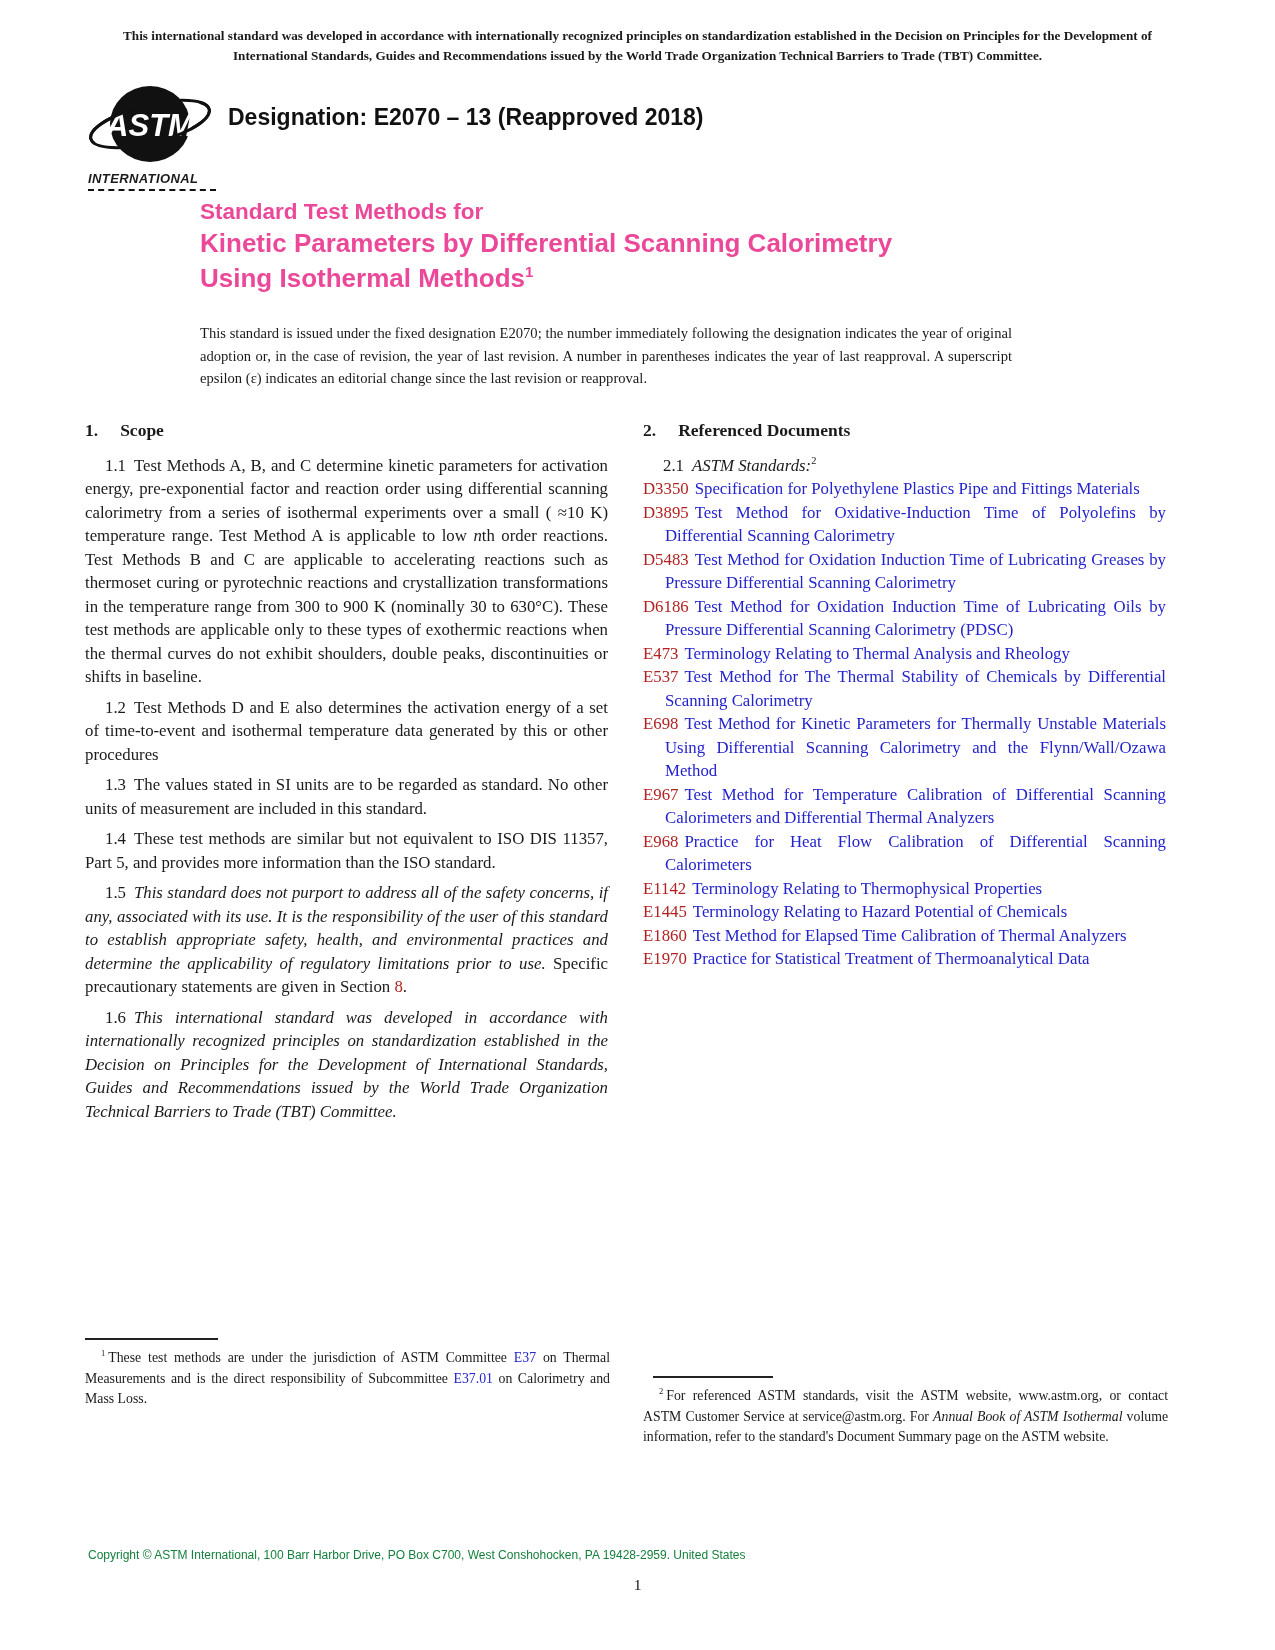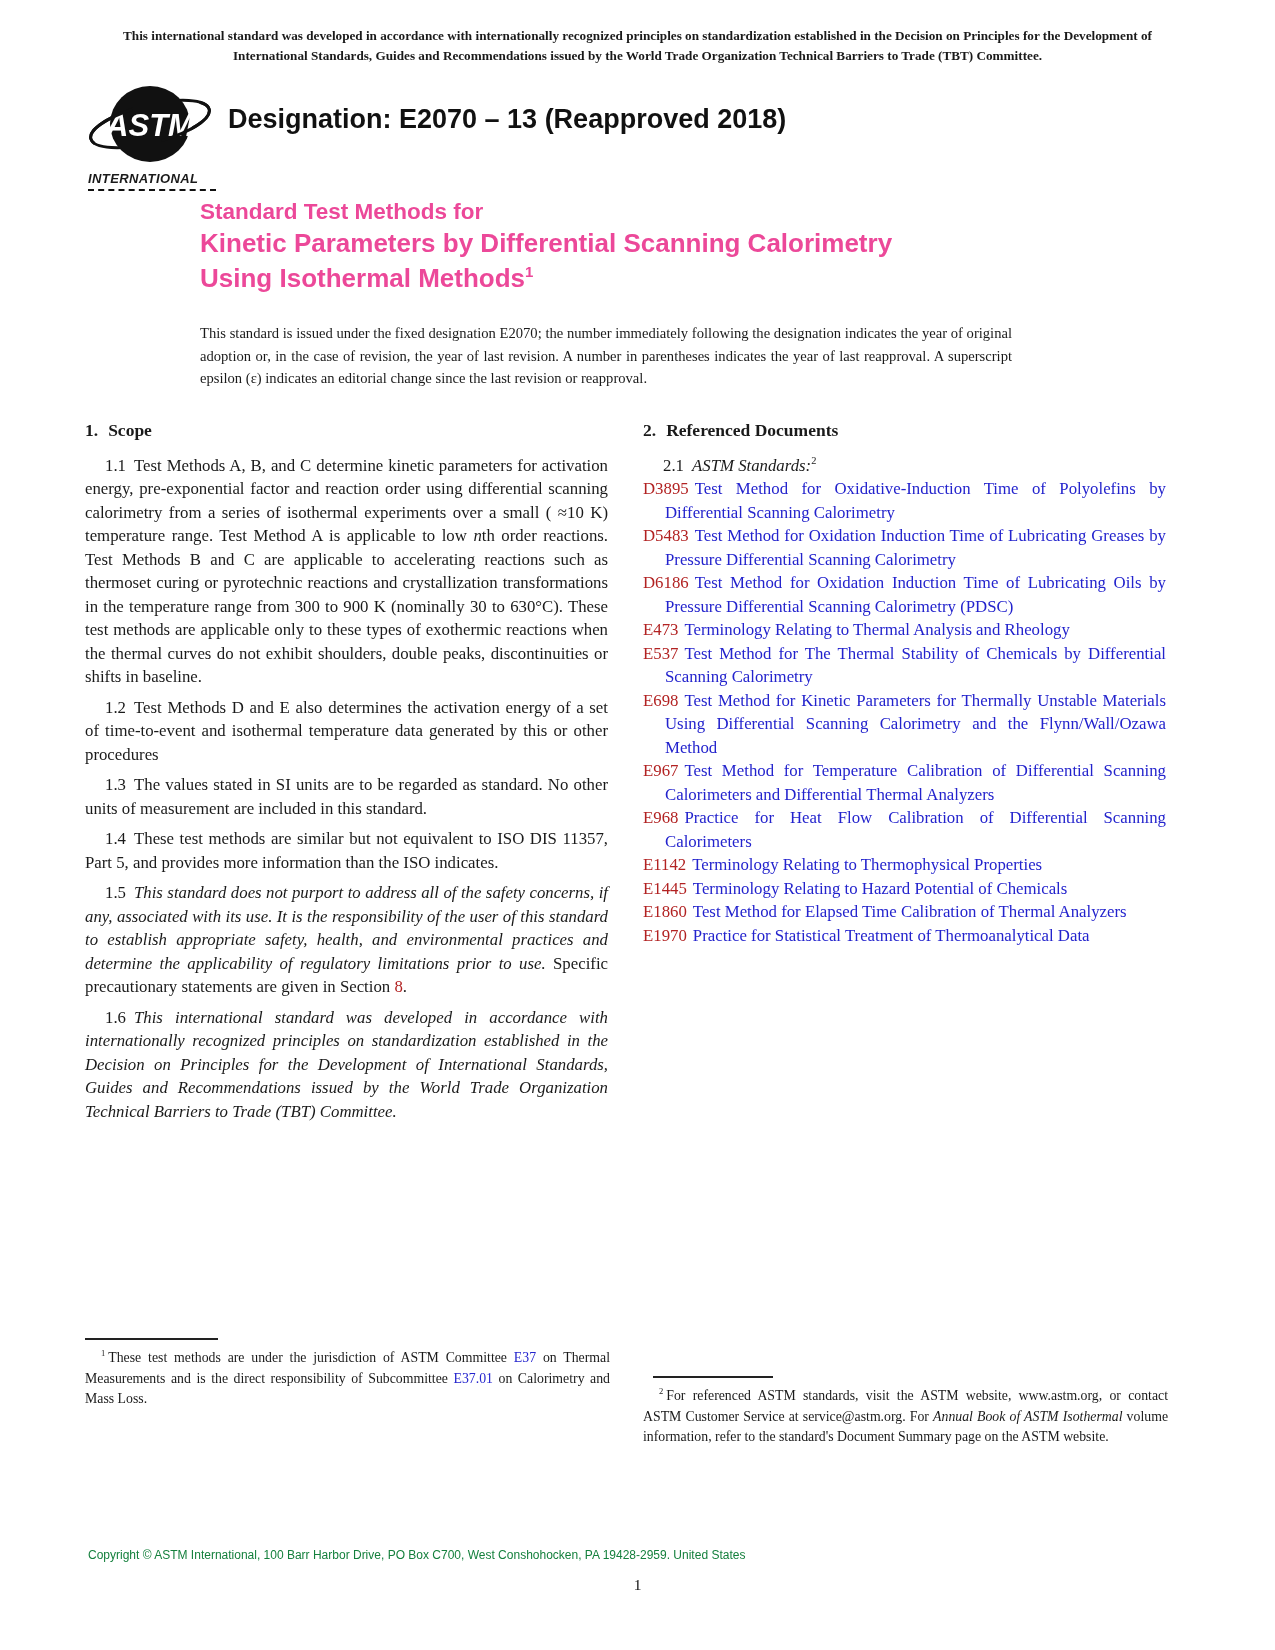--- a/index.html
+++ b/index.html
@@ -20,42 +20,42 @@
   .logo-wrap { left: 88px; top: 84px; width: 130px; }
   .logo-intl {
     font-family: "Liberation Sans", sans-serif; font-weight: bold; font-style: italic;
     font-size: 13px; letter-spacing: 0.4px; margin-top: 1px;
     border-bottom: 2px dashed #111; padding-bottom: 3px; width: 128px;
   }
 
   
   .designation {
     left: 228px; top: 104px;
-    font-family: "Liberation Sans", sans-serif; font-weight: bold; font-size: 27px; color: #111;
+    font-family: "Liberation Sans", sans-serif; font-weight: bold; font-size: 23px; color: #111;
   }
 
   
   .title-block { left: 200px; top: 198px; width: 860px; font-family: "Liberation Sans", sans-serif; font-weight: bold; color: #ec4899; }
   .title-l1 { font-size: 22.5px; line-height: 1.25; }
   .title-l23 { font-size: 26px; line-height: 1.33; }
   .title-block sup { font-size: 15px; }
 
   
   .issuing-note {
     left: 200px; top: 322px; width: 812px;
     font-size: 14.6px; line-height: 1.55; text-align: justify;
   }
 
   
   .col { width: 523px; font-size: 16.8px; line-height: 1.4; text-align: justify; }
   .col-left  { left: 85px;  top: 418px; }
   .col-right { left: 643px; top: 418px; }
 
   .sec-h { margin: 0 0 11px 0; font-size: 17.5px; font-weight: bold; }
-  .sec-h .sec-label { margin-left: 10px; }
+  .sec-h .sec-label { margin-left: 22px; }
 
   .body-p { margin: 0 0 0 0; text-indent: 20px; }
   .body-p + .body-p { margin-top: 7px; }
   .pnum { margin-right: 8px; }
   .it { font-style: italic; }
   sup { font-size: 0.62em; line-height: 0; }
 
   .link-red  { color: var(--link-red, #b22222); }
   .link-blue { color: var(--link-blue, #2323cd); }
 
@@ -114,33 +114,34 @@
 
 <div class="abs col col-left">
   <h2 class="sec-h"><span>1.</span><span class="sec-label">Scope</span></h2>
 
   <p class="body-p"><span class="pnum">1.1</span><span>Test Methods A, B, and C determine kinetic parameters for activation energy, pre-exponential factor and reaction order using differential scanning calorimetry from a series of isothermal experiments over a small ( ≈10 K) temperature range. Test Method A is applicable to low </span><span class="it">n</span><span>th order reactions. Test Methods B and C are applicable to accelerating reactions such as thermoset curing or pyrotechnic reactions and crystallization transformations in the temperature range from 300 to 900 K (nominally 30 to 630°C). These test methods are applicable only to these types of exothermic reactions when the thermal curves do not exhibit shoulders, double peaks, discontinuities or shifts in baseline.</span></p>
 
   <p class="body-p"><span class="pnum">1.2</span><span>Test Methods D and E also determines the activation energy of a set of time-to-event and isothermal temperature data generated by this or other procedures</span></p>
 
   <p class="body-p"><span class="pnum">1.3</span><span>The values stated in SI units are to be regarded as standard. No other units of measurement are included in this standard.</span></p>
 
-  <p class="body-p"><span class="pnum">1.4</span><span>These test methods are similar but not equivalent to ISO DIS 11357, Part 5, and provides more information than the ISO indicates.</span></p>
+  <p class="body-p"><span class="pnum">1.4</span><span>These test methods are similar but not equivalent to ISO DIS 11357, Part 5, and provides more information than the ISO standard.</span></p>
 
   <p class="body-p"><span class="pnum">1.5</span><span class="it">This standard does not purport to address all of the safety concerns, if any, associated with its use. It is the responsibility of the user of this standard to establish appropriate safety, health, and environmental practices and determine the applicability of regulatory limitations prior to use.</span><span> Specific precautionary statements are given in Section </span><span class="link-red">8</span><span>.</span></p>
 
   <p class="body-p"><span class="pnum">1.6</span><span class="it">This international standard was developed in accordance with internationally recognized principles on standardization established in the Decision on Principles for the Development of International Standards, Guides and Recommendations issued by the World Trade Organization Technical Barriers to Trade (TBT) Committee.</span></p>
 </div>
 
 <div class="abs col col-right">
   <h2 class="sec-h"><span>2.</span><span class="sec-label">Referenced Documents</span></h2>
 
   <p class="body-p"><span class="pnum">2.1</span><span class="it">ASTM Standards:</span><sup>2</sup></p>
 
   <div class="ref-list">
+    <div class="ref-item"><span class="code link-red">D3350</span><span class="link-blue">Specification for Polyethylene Plastics Pipe and Fittings Materials</span></div>
     <div class="ref-item"><span class="code link-red">D3895</span><span class="link-blue">Test Method for Oxidative-Induction Time of Polyolefins by Differential Scanning Calorimetry</span></div>
     <div class="ref-item"><span class="code link-red">D5483</span><span class="link-blue">Test Method for Oxidation Induction Time of Lubricating Greases by Pressure Differential Scanning Calorimetry</span></div>
     <div class="ref-item"><span class="code link-red">D6186</span><span class="link-blue">Test Method for Oxidation Induction Time of Lubricating Oils by Pressure Differential Scanning Calorimetry (PDSC)</span></div>
     <div class="ref-item"><span class="code link-red">E473</span><span class="link-blue">Terminology Relating to Thermal Analysis and Rheology</span></div>
     <div class="ref-item"><span class="code link-red">E537</span><span class="link-blue">Test Method for The Thermal Stability of Chemicals by Differential Scanning Calorimetry</span></div>
     <div class="ref-item"><span class="code link-red">E698</span><span class="link-blue">Test Method for Kinetic Parameters for Thermally Unstable Materials Using Differential Scanning Calorimetry and the Flynn/Wall/Ozawa Method</span></div>
     <div class="ref-item"><span class="code link-red">E967</span><span class="link-blue">Test Method for Temperature Calibration of Differential Scanning Calorimeters and Differential Thermal Analyzers</span></div>
     <div class="ref-item"><span class="code link-red">E968</span><span class="link-blue">Practice for Heat Flow Calibration of Differential Scanning Calorimeters</span></div>
     <div class="ref-item"><span class="code link-red">E1142</span><span class="link-blue">Terminology Relating to Thermophysical Properties</span></div>
     <div class="ref-item"><span class="code link-red">E1445</span><span class="link-blue">Terminology Relating to Hazard Potential of Chemicals</span></div>

